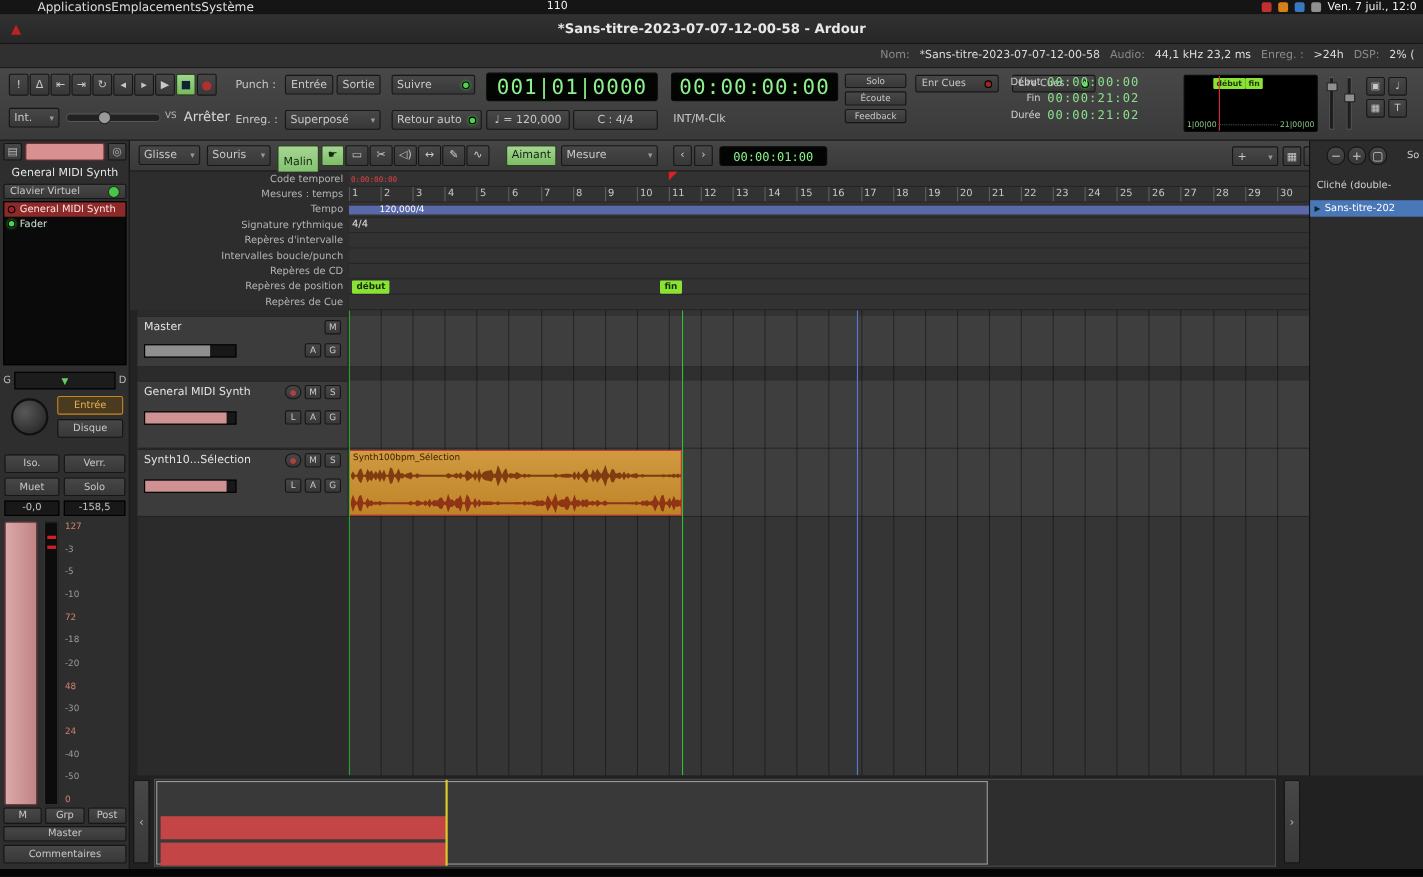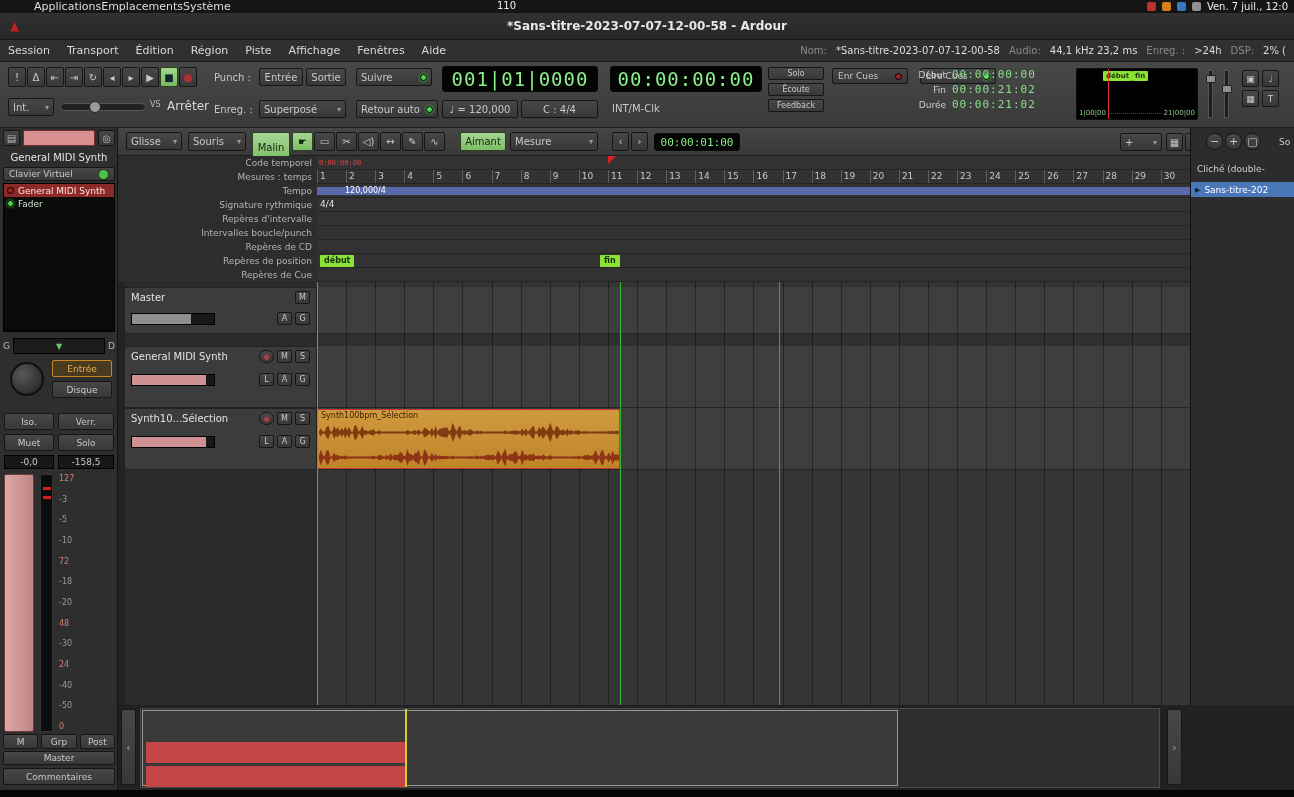--- a/index.html
+++ b/index.html
@@ -166,31 +166,20 @@
       <span class="sys-clock">Ven. 7 juil., 12:0</span>
     </div>
   </div>
 
   <div id="title-bar" class="abs">
     <span id="ardour-logo">▲</span>
     <span class="title">*Sans-titre-2023-07-07-12-00-58 - Ardour</span>
   </div>
 
   <div id="menu-bar" class="abs">
-    <div id="menu-items">
-
-    <span class="menu-item">Session</span>
-        <span class="menu-item">Transport</span>
-        <span class="menu-item">Édition</span>
-        <span class="menu-item">Région</span>
-        <span class="menu-item">Piste</span>
-        <span class="menu-item">Affichage</span>
-        <span class="menu-item">Fenêtres</span>
-        <span class="menu-item">Aide</span>
-      </div>
     <div id="menu-status">
       <span class="stat-lb">Nom:</span>
       <span class="stat-v">*Sans-titre-2023-07-07-12-00-58</span>
       <span class="stat-lb">Audio:</span>
       <span class="stat-v">44,1 kHz 23,2 ms</span>
       <span class="stat-lb">Enreg. :</span>
       <span class="stat-v">&gt;24h</span>
       <span class="stat-lb">DSP:</span>
       <span class="stat-v">2% (</span>
     </div>
@@ -326,21 +315,21 @@
         <button class="btn toolbtn">✎</button>
         <button class="btn toolbtn">∿</button>
       </div>
     <button class="btn green abs" style="left:342px;top:4px;width:46px;height:19px">Aimant</button>
     <button class="btn combo abs" style="left:392px;top:4px;width:88px;height:19px">
       <span>Mesure</span>
       <span class="caret">▾</span>
     </button>
     <button class="btn abs" style="left:494px;top:4px;width:17px;height:19px">‹</button>
     <button class="btn abs" style="left:513px;top:4px;width:17px;height:19px">›</button>
-    <div class="lcd abs" style="left:536px;top:5px;width:86px;height:18px;font-size:11px">00:00:01:00</div>
+    <div class="lcd abs" style="left:536px;top:5px;width:98px;height:18px;font-size:11px">00:00:01:00</div>
     <button class="btn combo abs" style="left:1002px;top:5px;width:42px;height:18px">
       <span>+</span>
       <span class="caret">▾</span>
     </button>
     <button class="btn abs" style="left:1048px;top:5px;width:17px;height:18px">▦</button>
     <button class="btn abs" style="left:1067px;top:5px;width:17px;height:18px">⇕</button>
   </div>
 
   <div id="right-panel" class="abs">
     <button class="btn zoombtn abs" style="left:15px;top:5px">−</button>

